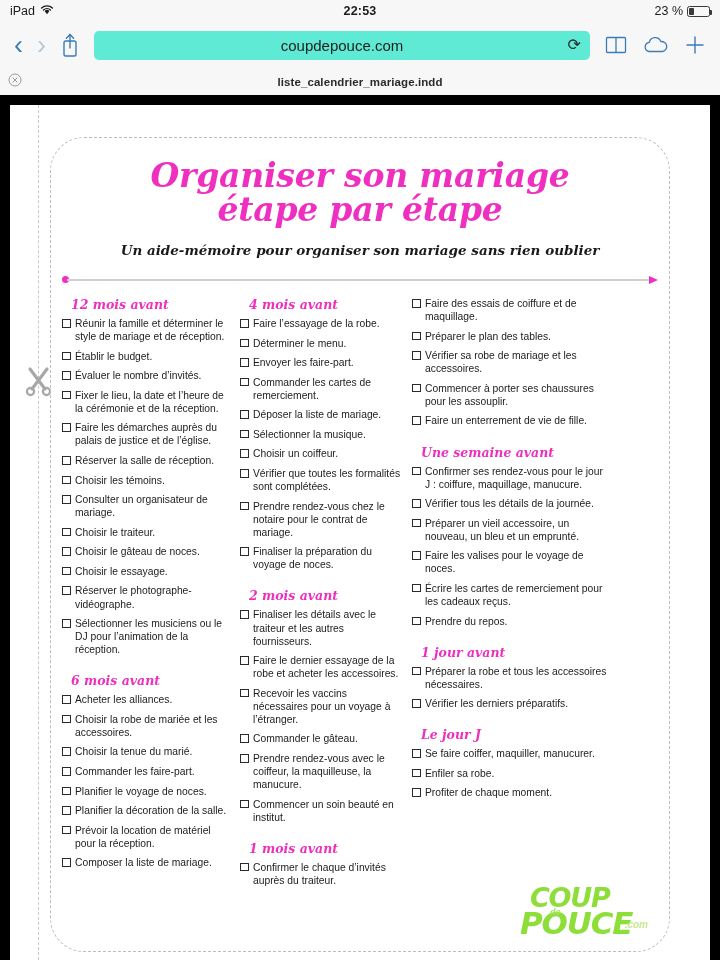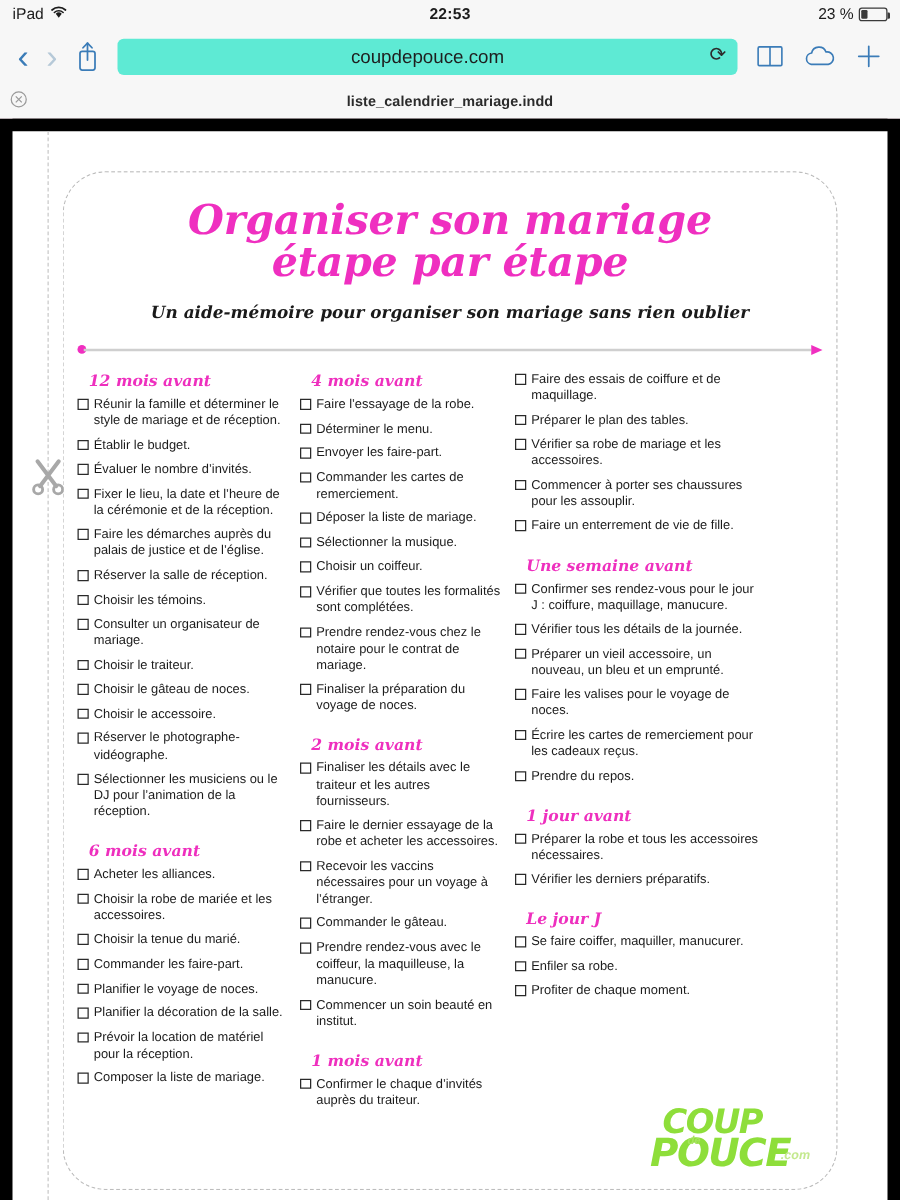--- a/index.html
+++ b/index.html
@@ -359,21 +359,21 @@
               <li class="task-item">
                 <span class="cbx"></span>
                 <span class="txt">Choisir le traiteur.</span>
               </li>
               <li class="task-item">
                 <span class="cbx"></span>
                 <span class="txt">Choisir le gâteau de noces.</span>
               </li>
               <li class="task-item">
                 <span class="cbx"></span>
-                <span class="txt">Choisir le accessoire.</span>
+                <span class="txt">Choisir le essayage.</span>
               </li>
               <li class="task-item">
                 <span class="cbx"></span>
                 <span class="txt">Réserver le photographe-vidéographe.</span>
               </li>
               <li class="task-item">
                 <span class="cbx"></span>
                 <span class="txt">Sélectionner les musiciens ou le DJ pour l’animation de la réception.</span>
               </li>
             </ul>

